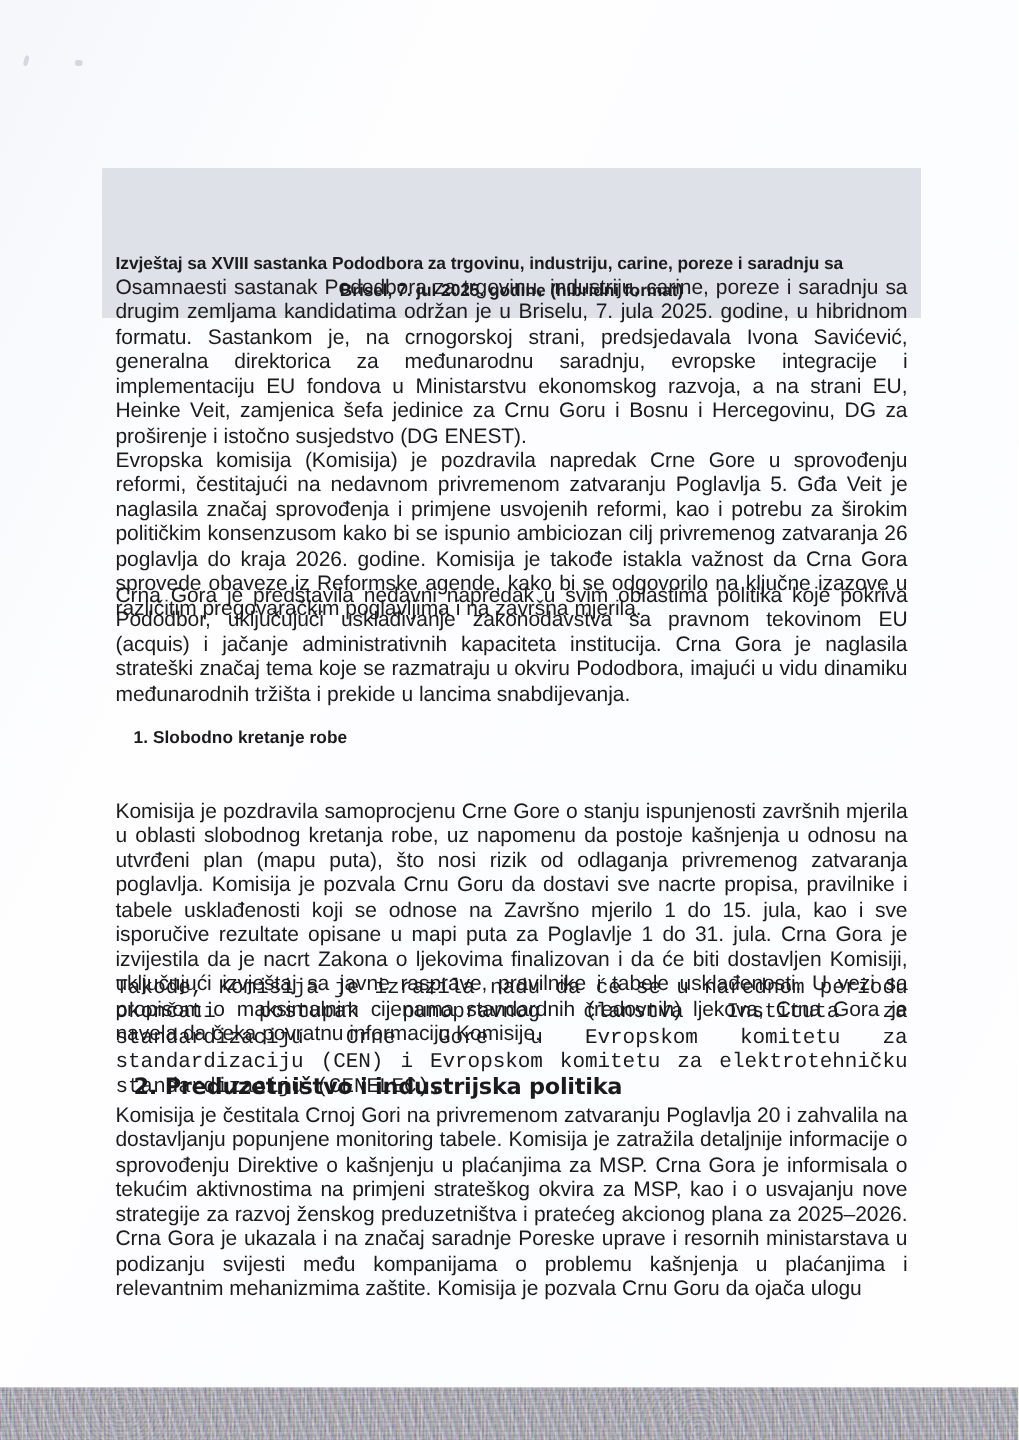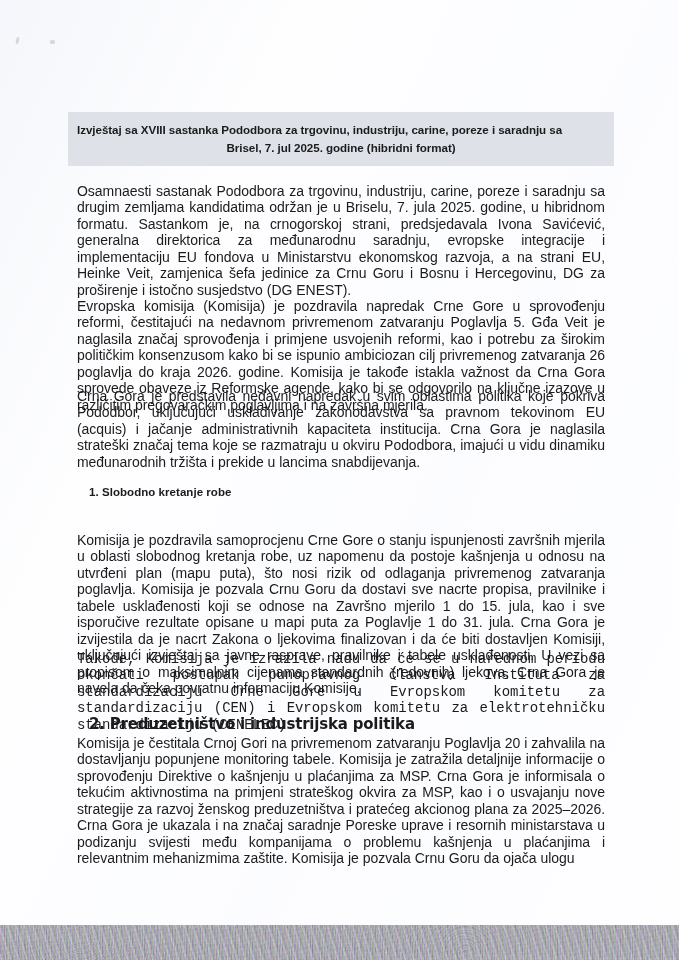--- a/index.html
+++ b/index.html
@@ -55,21 +55,21 @@
     width: 528px;
     background: #dfe1e8;
     font-size: 11.6px;
     line-height: 17.5px;
     font-weight: bold;
     text-align: center;
     letter-spacing: -0.05px;
     box-sizing: content-box;
   }
   .doc-title .t-line { display: block; }
-  .doc-title .t-line.first { text-align: left; }
+  .doc-title .t-line.first { text-align: left; margin-top: 46px; }
 
   .body-block { position: absolute; left: 0; width: 528px; }
 
   p.para {
     margin: 0;
     font-size: 14px;
     line-height: 16.45px;
     text-align: justify;
     text-justify: inter-word;
     letter-spacing: -0.04px;

